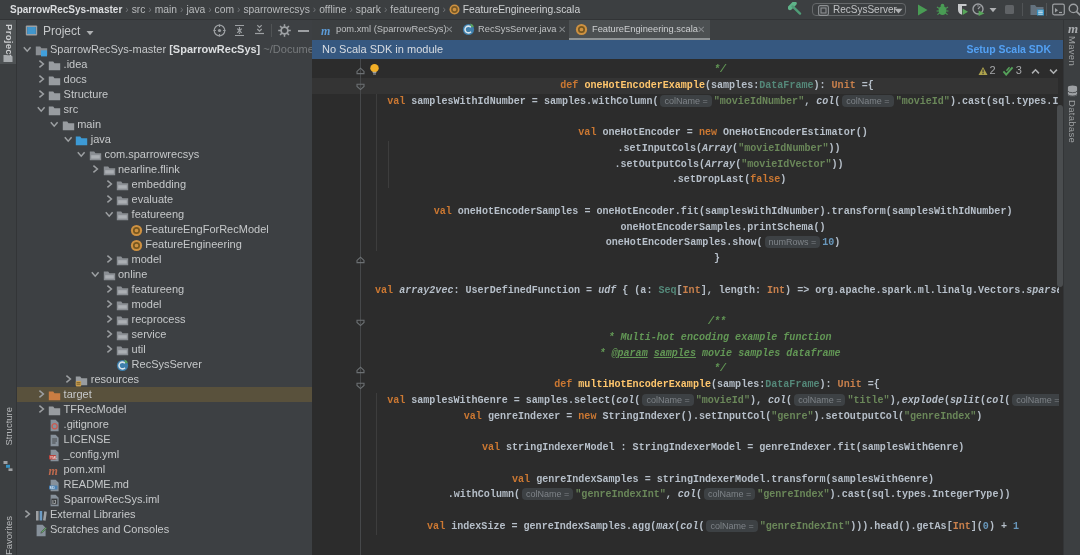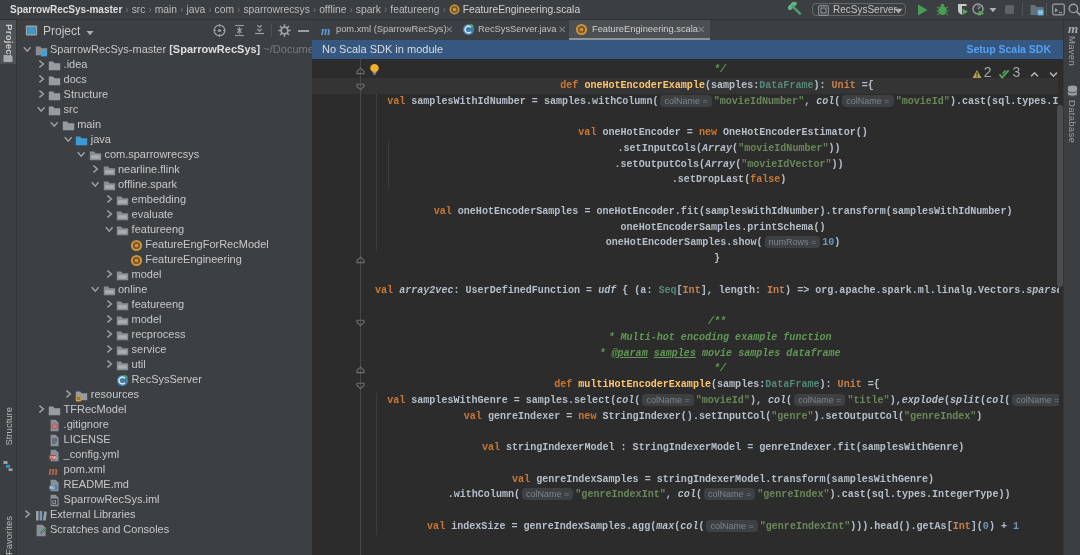--- a/index.html
+++ b/index.html
@@ -56,21 +56,21 @@
   .cu { color:#629755; font-style:italic; text-decoration:underline; }
   .ta { color:#548879; } .tp { color:#C9804C; } .it { font-style:italic; }
   .hint { display:inline-block; font-family:"Liberation Sans",sans-serif; font-size:9px; font-weight:normal;
     color:#7E8388; background:#3D4144; border-radius:4px; padding:0 4px; line-height:12px;
     vertical-align:baseline; margin:0 2px; }
 
   
   #sbthumb { position:absolute; left:745px; top:46px; width:6px; height:182px;
     background:#4A4D4F; border-radius:3px; }
   
-  #inspect { position:absolute; right:5px; top:5px; height:14px; font-size:14px; color:#A6A8AA; }
+  #inspect { position:absolute; right:5px; top:5px; height:14px; font-size:11px; color:#A6A8AA; }
 </style>
 </head>
 <body>
 <div id="stage">
   <div class="abs" id="titlebar">
     <div id="crumbs"><b>SparrowRecSys-master</b><span class="sep">›</span>src<span class="sep">›</span>main<span class="sep">›</span>java<span class="sep">›</span>com<span class="sep">›</span>sparrowrecsys<span class="sep">›</span>offline<span class="sep">›</span>spark<span class="sep">›</span>featureeng<span class="sep">›</span><svg style="vertical-align:-2px" width="11" height="11" viewBox="0 0 11 11">
           <circle cx="5.5" cy="5.5" r="5" fill="#CE9141"></circle>
           <circle cx="5.5" cy="5.5" r="2.6" fill="none" stroke="#7A5A25" stroke-width="1.6"></circle>
         </svg> <span style="color:#CFD1D3">FeatureEngineering.scala</span></div>
 
@@ -260,30 +260,20 @@
           <svg class="chev" style="left:73px" viewBox="0 0 10 10">
             <path d="M3.4 1.6 L7.4 5 L3.4 8.4" fill="none" stroke="#9DA0A3" stroke-width="1.5"></path>
           </svg>
           <svg class="ticon" style="left:86px" viewBox="0 0 13 13">
             <path d="M0.8 2.6 h4.4 l1.3 1.7 h5.7 v6.9 h-11.4 z" fill="#8A8E93"></path>
             <rect x="2.2" y="6.2" width="8.6" height="3.4" fill="#ABAFB3"></rect>
           </svg>
           <span class="tlabel" style="left:101.0px">nearline.flink</span>
         </div>
 <div class="trow">
-          <svg class="chev" style="left:73px" viewBox="0 0 10 10">
-            <path d="M1.8 3.2 L5.2 7.2 L8.6 3.2" fill="none" stroke="#9DA0A3" stroke-width="1.5"></path>
-          </svg>
-          <svg class="ticon" style="left:86px" viewBox="0 0 13 13">
-            <path d="M0.8 2.6 h4.4 l1.3 1.7 h5.7 v6.9 h-11.4 z" fill="#8A8E93"></path>
-            <rect x="2.2" y="6.2" width="8.6" height="3.4" fill="#ABAFB3"></rect>
-          </svg>
-          <span class="tlabel" style="left:101.0px">offline.spark</span>
-        </div>
-<div class="trow">
           <svg class="chev" style="left:87px" viewBox="0 0 10 10">
             <path d="M3.4 1.6 L7.4 5 L3.4 8.4" fill="none" stroke="#9DA0A3" stroke-width="1.5"></path>
           </svg>
           <svg class="ticon" style="left:99px" viewBox="0 0 13 13">
             <path d="M0.8 2.6 h4.4 l1.3 1.7 h5.7 v6.9 h-11.4 z" fill="#8A8E93"></path>
             <rect x="2.2" y="6.2" width="8.6" height="3.4" fill="#ABAFB3"></rect>
           </svg>
           <span class="tlabel" style="left:114.6px">embedding</span>
         </div>
 <div class="trow">
@@ -401,20 +391,29 @@
 <div class="trow">
           <svg class="chev" style="left:46px" viewBox="0 0 10 10">
             <path d="M3.4 1.6 L7.4 5 L3.4 8.4" fill="none" stroke="#9DA0A3" stroke-width="1.5"></path>
           </svg>
           <svg class="ticon" style="left:58px" viewBox="0 0 13 13">
             <path d="M0.8 2.6 h4.4 l1.3 1.7 h5.7 v6.9 h-11.4 z" fill="#989CA0"></path>
             <rect x="0.8" y="7" width="5.4" height="5.6" rx="1" fill="#C99E4E"></rect>
             <path d="M1.6 8.6 h3.8 M1.6 10.2 h3.8" stroke="#6B5426" stroke-width="0.8"></path>
           </svg>
           <span class="tlabel" style="left:73.8px">resources</span>
+        </div>
+<div class="trow" style="background:#59513C">
+          <svg class="chev" style="left:19px" viewBox="0 0 10 10">
+            <path d="M3.4 1.6 L7.4 5 L3.4 8.4" fill="none" stroke="#9DA0A3" stroke-width="1.5"></path>
+          </svg>
+          <svg class="ticon" style="left:31px" viewBox="0 0 13 13">
+            <path d="M0.8 2.6 h4.4 l1.3 1.7 h5.7 v6.9 h-11.4 z" fill="#CA7D42"></path>
+          </svg>
+          <span class="tlabel" style="left:46.6px">target</span>
         </div>
 <div class="trow">
           <svg class="chev" style="left:19px" viewBox="0 0 10 10">
             <path d="M3.4 1.6 L7.4 5 L3.4 8.4" fill="none" stroke="#9DA0A3" stroke-width="1.5"></path>
           </svg>
           <svg class="ticon" style="left:31px" viewBox="0 0 13 13">
             <path d="M0.8 2.6 h4.4 l1.3 1.7 h5.7 v6.9 h-11.4 z" fill="#989CA0"></path>
           </svg>
           <span class="tlabel" style="left:46.6px">TFRecModel</span>
         </div>

